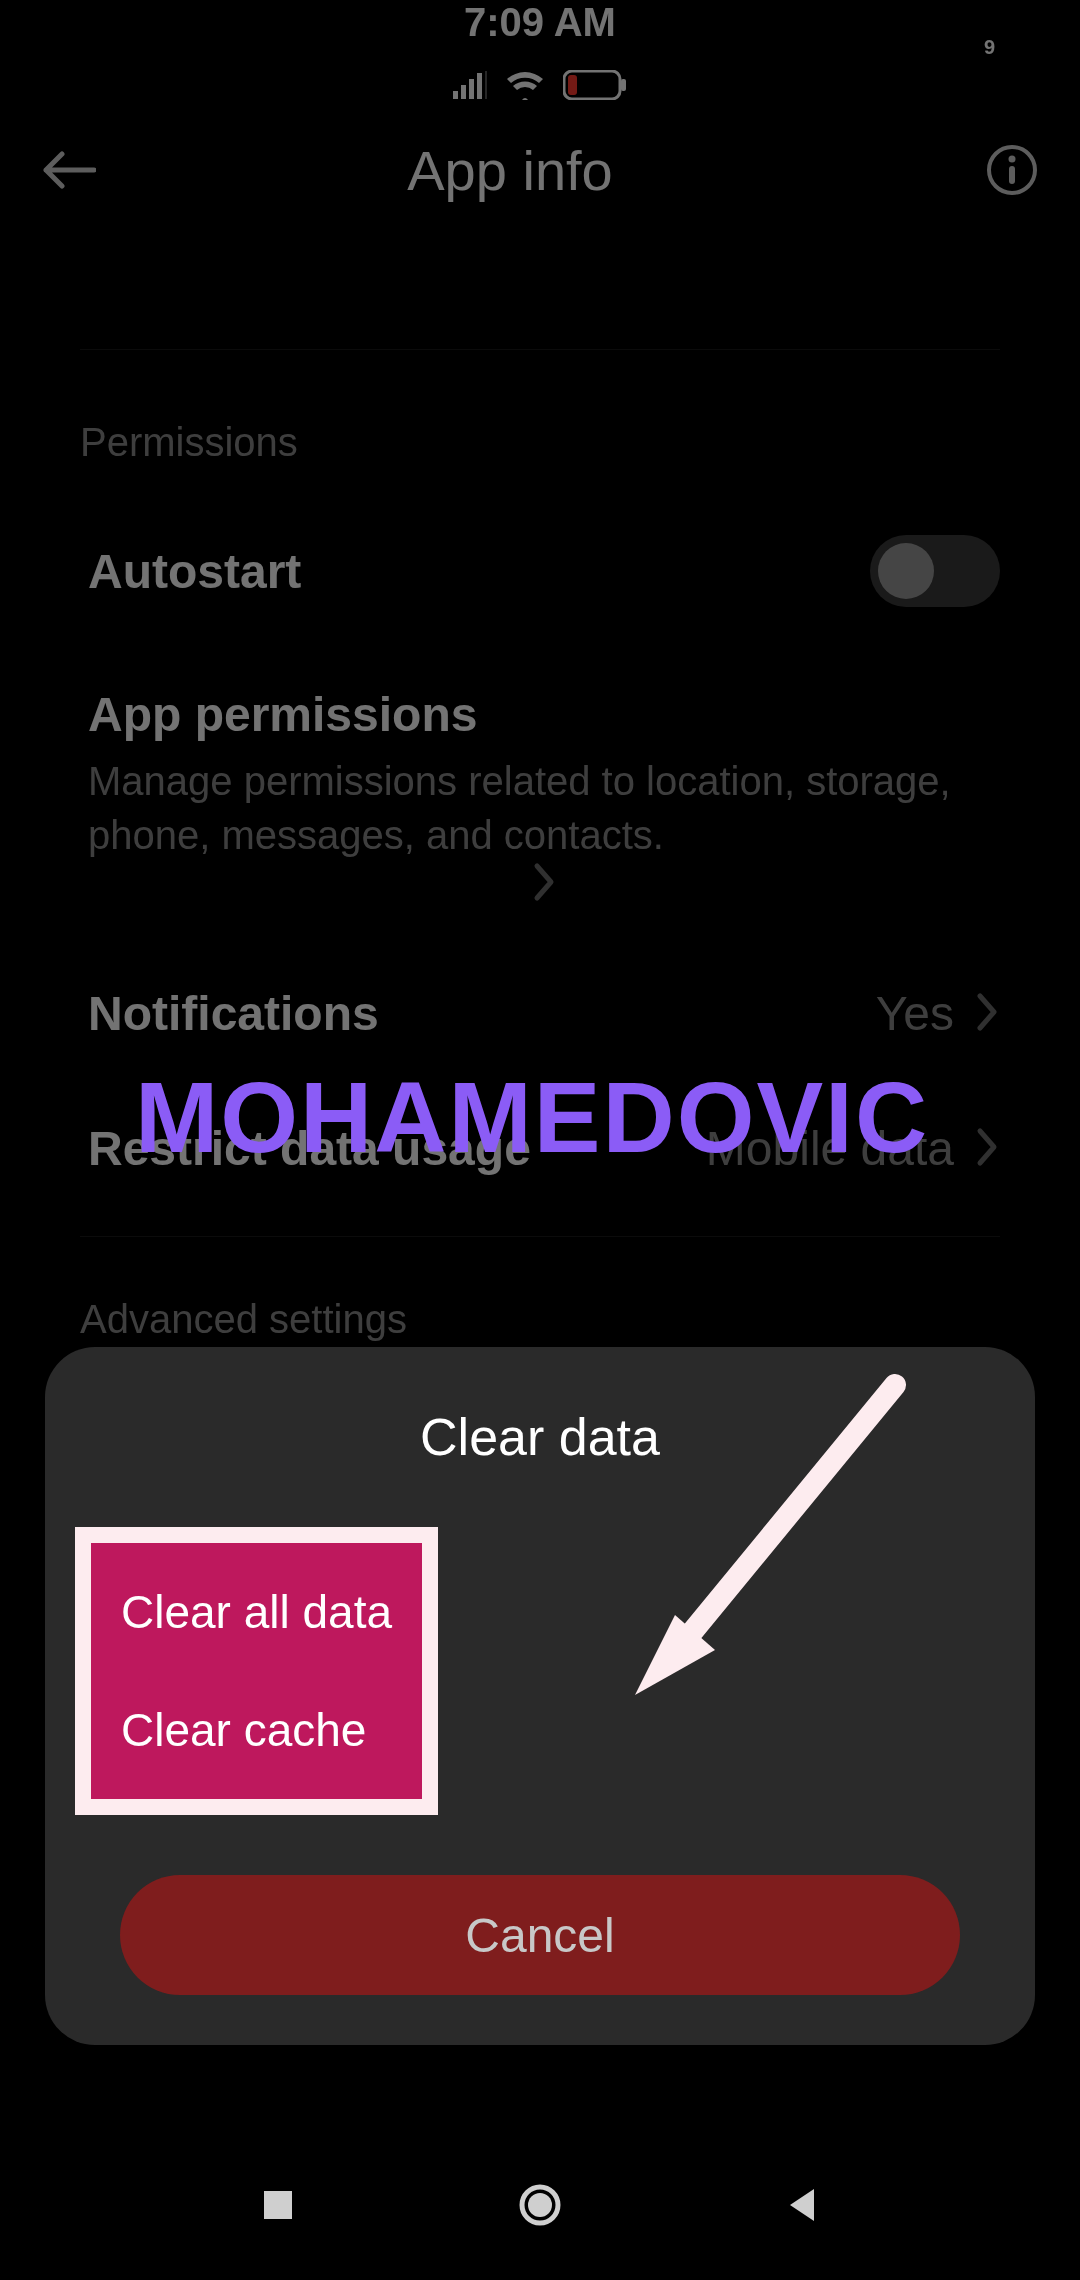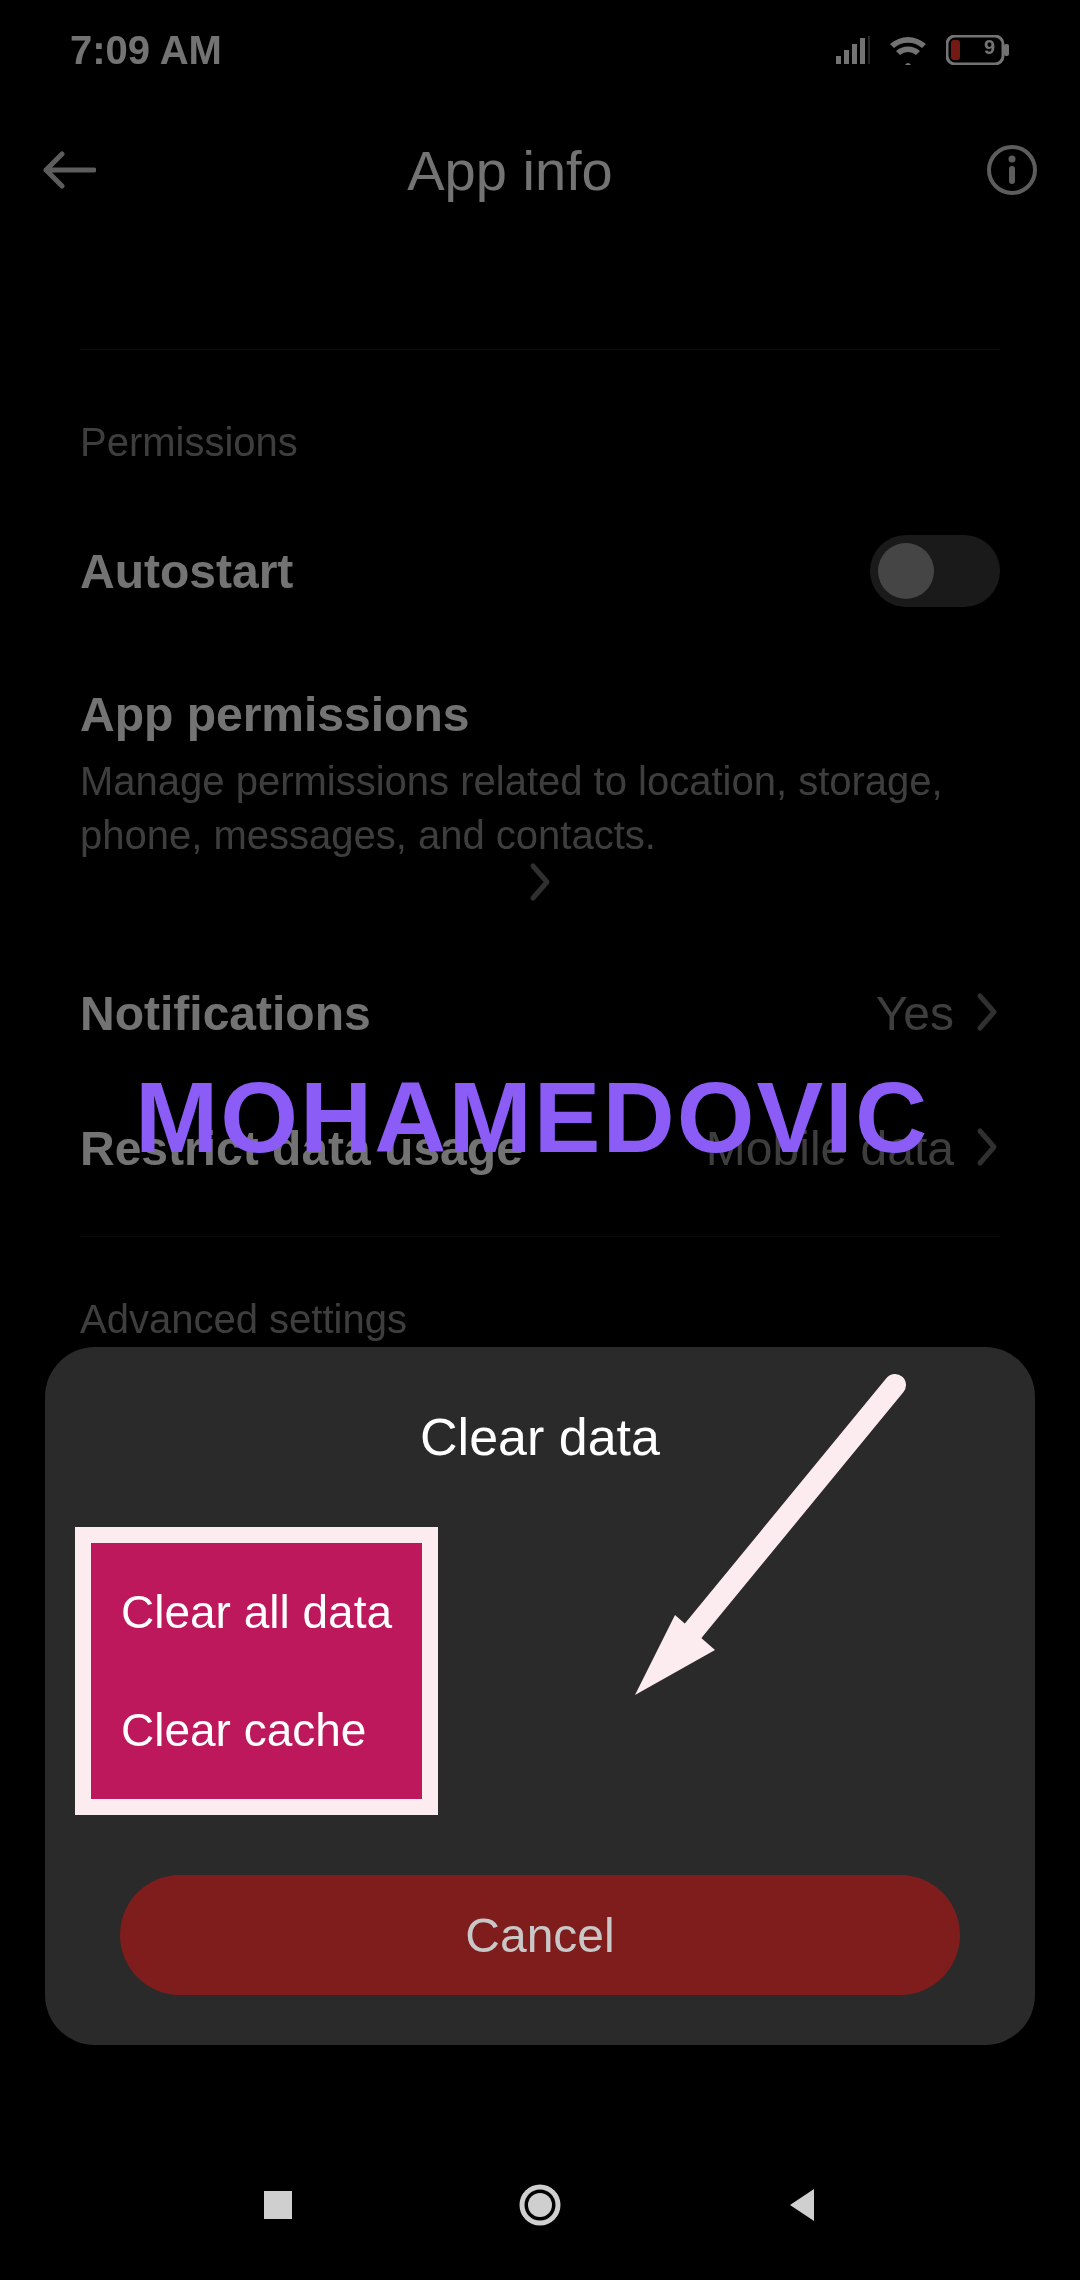--- a/index.html
+++ b/index.html
@@ -1,33 +1,33 @@
 <!DOCTYPE html>
 <html><head>
 <meta charset="utf-8">
 <style>
   * { margin: 0; padding: 0; box-sizing: border-box; }
   html, body { width: 1080px; height: 2280px; background: #000; font-family: -apple-system, "Helvetica Neue", Arial, sans-serif; color: #fff; overflow: hidden; position: relative; }
 
   
-  .statusbar { height: 100px; display: flex; align-items: center; justify-content: space-between; padding: 0 70px 0 70px; font-size: 40px; font-weight: 600; }
+  .statusbar { height: 100px; display: flex; align-items: center; justify-content: space-between; padding: 0 70px 0 70px; font-size: 40px; font-weight: 600; flex-direction: column; }
   .statusbar .right { display: flex; align-items: center; gap: 18px; }
   .signal-icon svg, .wifi-icon svg, .battery-icon svg { display: block; }
 
   
   .header { display: flex; align-items: center; height: 140px; padding: 0 38px; position: relative; }
   .header .back { width: 60px; display:flex; justify-content:center; }
   .header .title { flex:1; text-align:center; font-size: 56px; font-weight: 500; color:#fff; margin-left:-60px;  }
   .header .info { width:60px; display:flex; justify-content:center; }
 
   
   .content { padding: 0 80px; }
   .spacer { height: 110px; border-bottom: 1px solid #1a1a1a; }
   .section-label { font-size: 40px; color: #8a8a8a; padding: 70px 0 40px 0; }
-  .row { display:flex; align-items:center; justify-content:space-between; padding: 30px 0; }
+  .row { display:flex; align-items:center; justify-content:space-between; padding: 30px 0; margin-left: 8px; }
   .row .left { flex:1; }
   .row .title-text { font-size: 48px; font-weight: 600; }
   .row .subtitle { font-size: 40px; color:#8a8a8a; margin-top:12px; line-height:1.35; }
   .row .value { font-size: 48px; color:#8a8a8a; margin-right: 20px; }
   .chevron { color:#6a6a6a; }
 
   
   .toggle { width: 130px; height: 72px; border-radius: 40px; background:#3a3a3a; position:relative; }
   .toggle .knob { width:56px; height:56px; border-radius:50%; background:#9a9a9a; position:absolute; top:8px; left:8px; }
 

